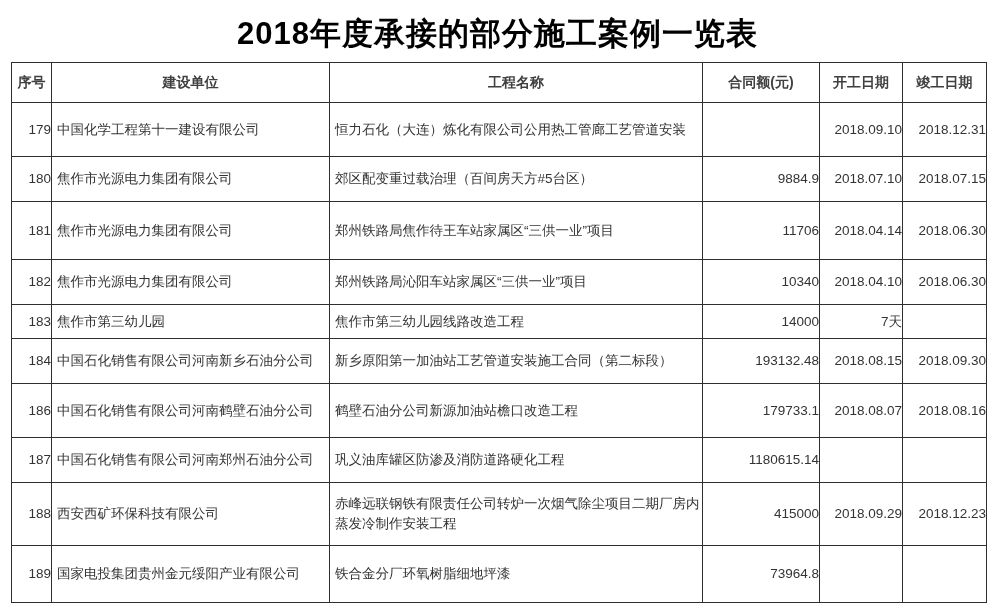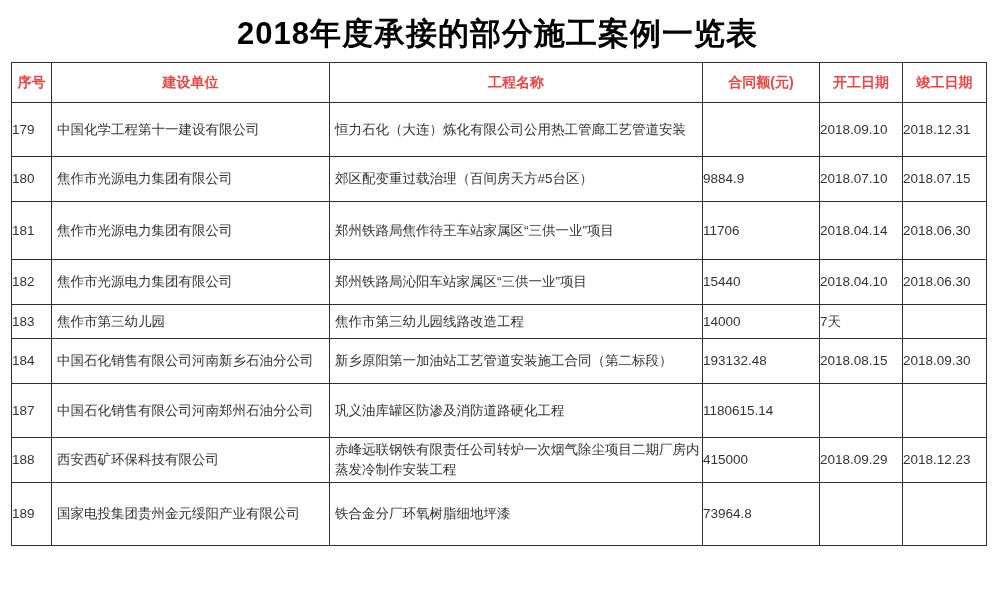--- a/index.html
+++ b/index.html
@@ -35,29 +35,29 @@
   table.cases col.w5 { width: 84px; }
   table.cases th, table.cases td {
     border: 1px solid #2f2f2f;
     vertical-align: middle;
     overflow: hidden;
   }
   table.cases thead tr { height: 40px; }
   table.cases th {
     font-size: 14px;
     font-weight: bold;
-    color: #ef4444;
+    color: #404040;
     text-align: center;
   }
   table.cases td {
     font-size: 13.5px;
     color: #333333;
     line-height: 1.45;
   }
-  td.c0, td.c3, td.c4, td.c5 { text-align: left; }
+  td.c0, td.c3, td.c4, td.c5 { text-align: right; }
   td.c1, td.c2 { text-align: left; padding-left: 5px; padding-right: 0; }
   tbody tr:nth-child(1)  { height: 54px; }
   tbody tr:nth-child(2)  { height: 45px; }
   tbody tr:nth-child(3)  { height: 58px; }
   tbody tr:nth-child(4)  { height: 45px; }
   tbody tr:nth-child(5)  { height: 34px; }
   tbody tr:nth-child(6)  { height: 45px; }
   tbody tr:nth-child(7)  { height: 54px; }
   tbody tr:nth-child(8)  { height: 45px; }
   tbody tr:nth-child(9)  { height: 63px; }
@@ -124,39 +124,47 @@
           <td class="c1">焦作市光源电力集团有限公司</td>
           <td class="c2">郑州铁路局焦作待王车站家属区“三供一业”项目</td>
           <td class="c3">11706</td>
           <td class="c4">2018.04.14</td>
           <td class="c5">2018.06.30</td>
         </tr>
         <tr>
           <td class="c0">182</td>
           <td class="c1">焦作市光源电力集团有限公司</td>
           <td class="c2">郑州铁路局沁阳车站家属区“三供一业”项目</td>
-          <td class="c3">15440</td>
+          <td class="c3">10340</td>
           <td class="c4">2018.04.10</td>
           <td class="c5">2018.06.30</td>
         </tr>
         <tr>
           <td class="c0">183</td>
           <td class="c1">焦作市第三幼儿园</td>
           <td class="c2">焦作市第三幼儿园线路改造工程</td>
           <td class="c3">14000</td>
           <td class="c4">7天</td>
           <td class="c5"></td>
         </tr>
         <tr>
           <td class="c0">184</td>
           <td class="c1">中国石化销售有限公司河南新乡石油分公司</td>
           <td class="c2">新乡原阳第一加油站工艺管道安装施工合同（第二标段）</td>
           <td class="c3">193132.48</td>
           <td class="c4">2018.08.15</td>
           <td class="c5">2018.09.30</td>
+        </tr>
+        <tr>
+          <td class="c0">186</td>
+          <td class="c1">中国石化销售有限公司河南鹤壁石油分公司</td>
+          <td class="c2">鹤壁石油分公司新源加油站檐口改造工程</td>
+          <td class="c3">179733.1</td>
+          <td class="c4">2018.08.07</td>
+          <td class="c5">2018.08.16</td>
         </tr>
         <tr>
           <td class="c0">187</td>
           <td class="c1">中国石化销售有限公司河南郑州石油分公司</td>
           <td class="c2">巩义油库罐区防渗及消防道路硬化工程</td>
           <td class="c3">1180615.14</td>
           <td class="c4"></td>
           <td class="c5"></td>
         </tr>
         <tr>

